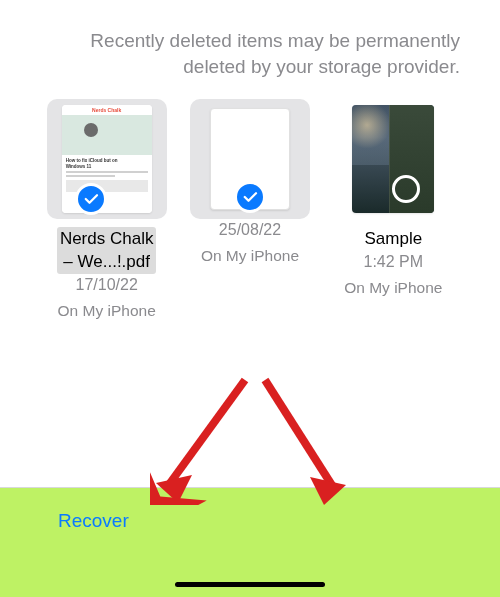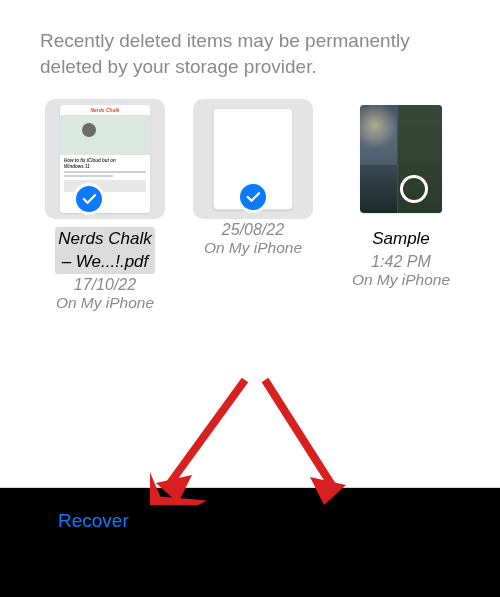--- a/index.html
+++ b/index.html
@@ -9,33 +9,32 @@
       font-family: -apple-system, BlinkMacSystemFont, "Segoe UI", Helvetica, Arial, sans-serif;
     }
     body {
       width: 500px;
       height: 597px;
       background: #ffffff;
       position: relative;
       overflow: hidden;
     }
     .header-message {
-      text-align: left;
+      text-align: right;
       padding: 28px 40px 20px;
       color: #8a8a8e;
       font-size: 19px;
       line-height: 1.35;
       font-weight: 500;
     }
     .items-row {
       display: flex;
       justify-content: space-between;
       padding: 0 45px;
-      gap: 28px;
-      font-style: italic;
+      gap: 20px;
     }
     .item {
       display: flex;
       flex-direction: column;
       align-items: center;
       width: 125px;
     }
     .thumb-wrap {
       width: 120px;
       height: 120px;
@@ -129,33 +128,33 @@
       padding: 1px 3px;
       text-align: center;
     }
     .date {
       margin-top: 2px;
       font-size: 16px;
       color: #8a8a8e;
       text-align: left;
     }
     .loc {
-      margin-top: 0;
+      margin-top: 8px;
       font-size: 15.5px;
       color: #8a8a8e;
       text-align: left;
     }
     
     .bottom-bar {
       position: absolute;
       bottom: 0;
       left: 0;
       right: 0;
       height: 110px;
-      background: #000000;
+      background: #bef264;
       border-top: 1px solid #d8d8db;
       display: flex;
       align-items: flex-start;
       padding: 22px 58px 0;
     }
     .action-btn {
       font-size: 19px;
       color: #0a7aff;
       background: none;
       border: none;

